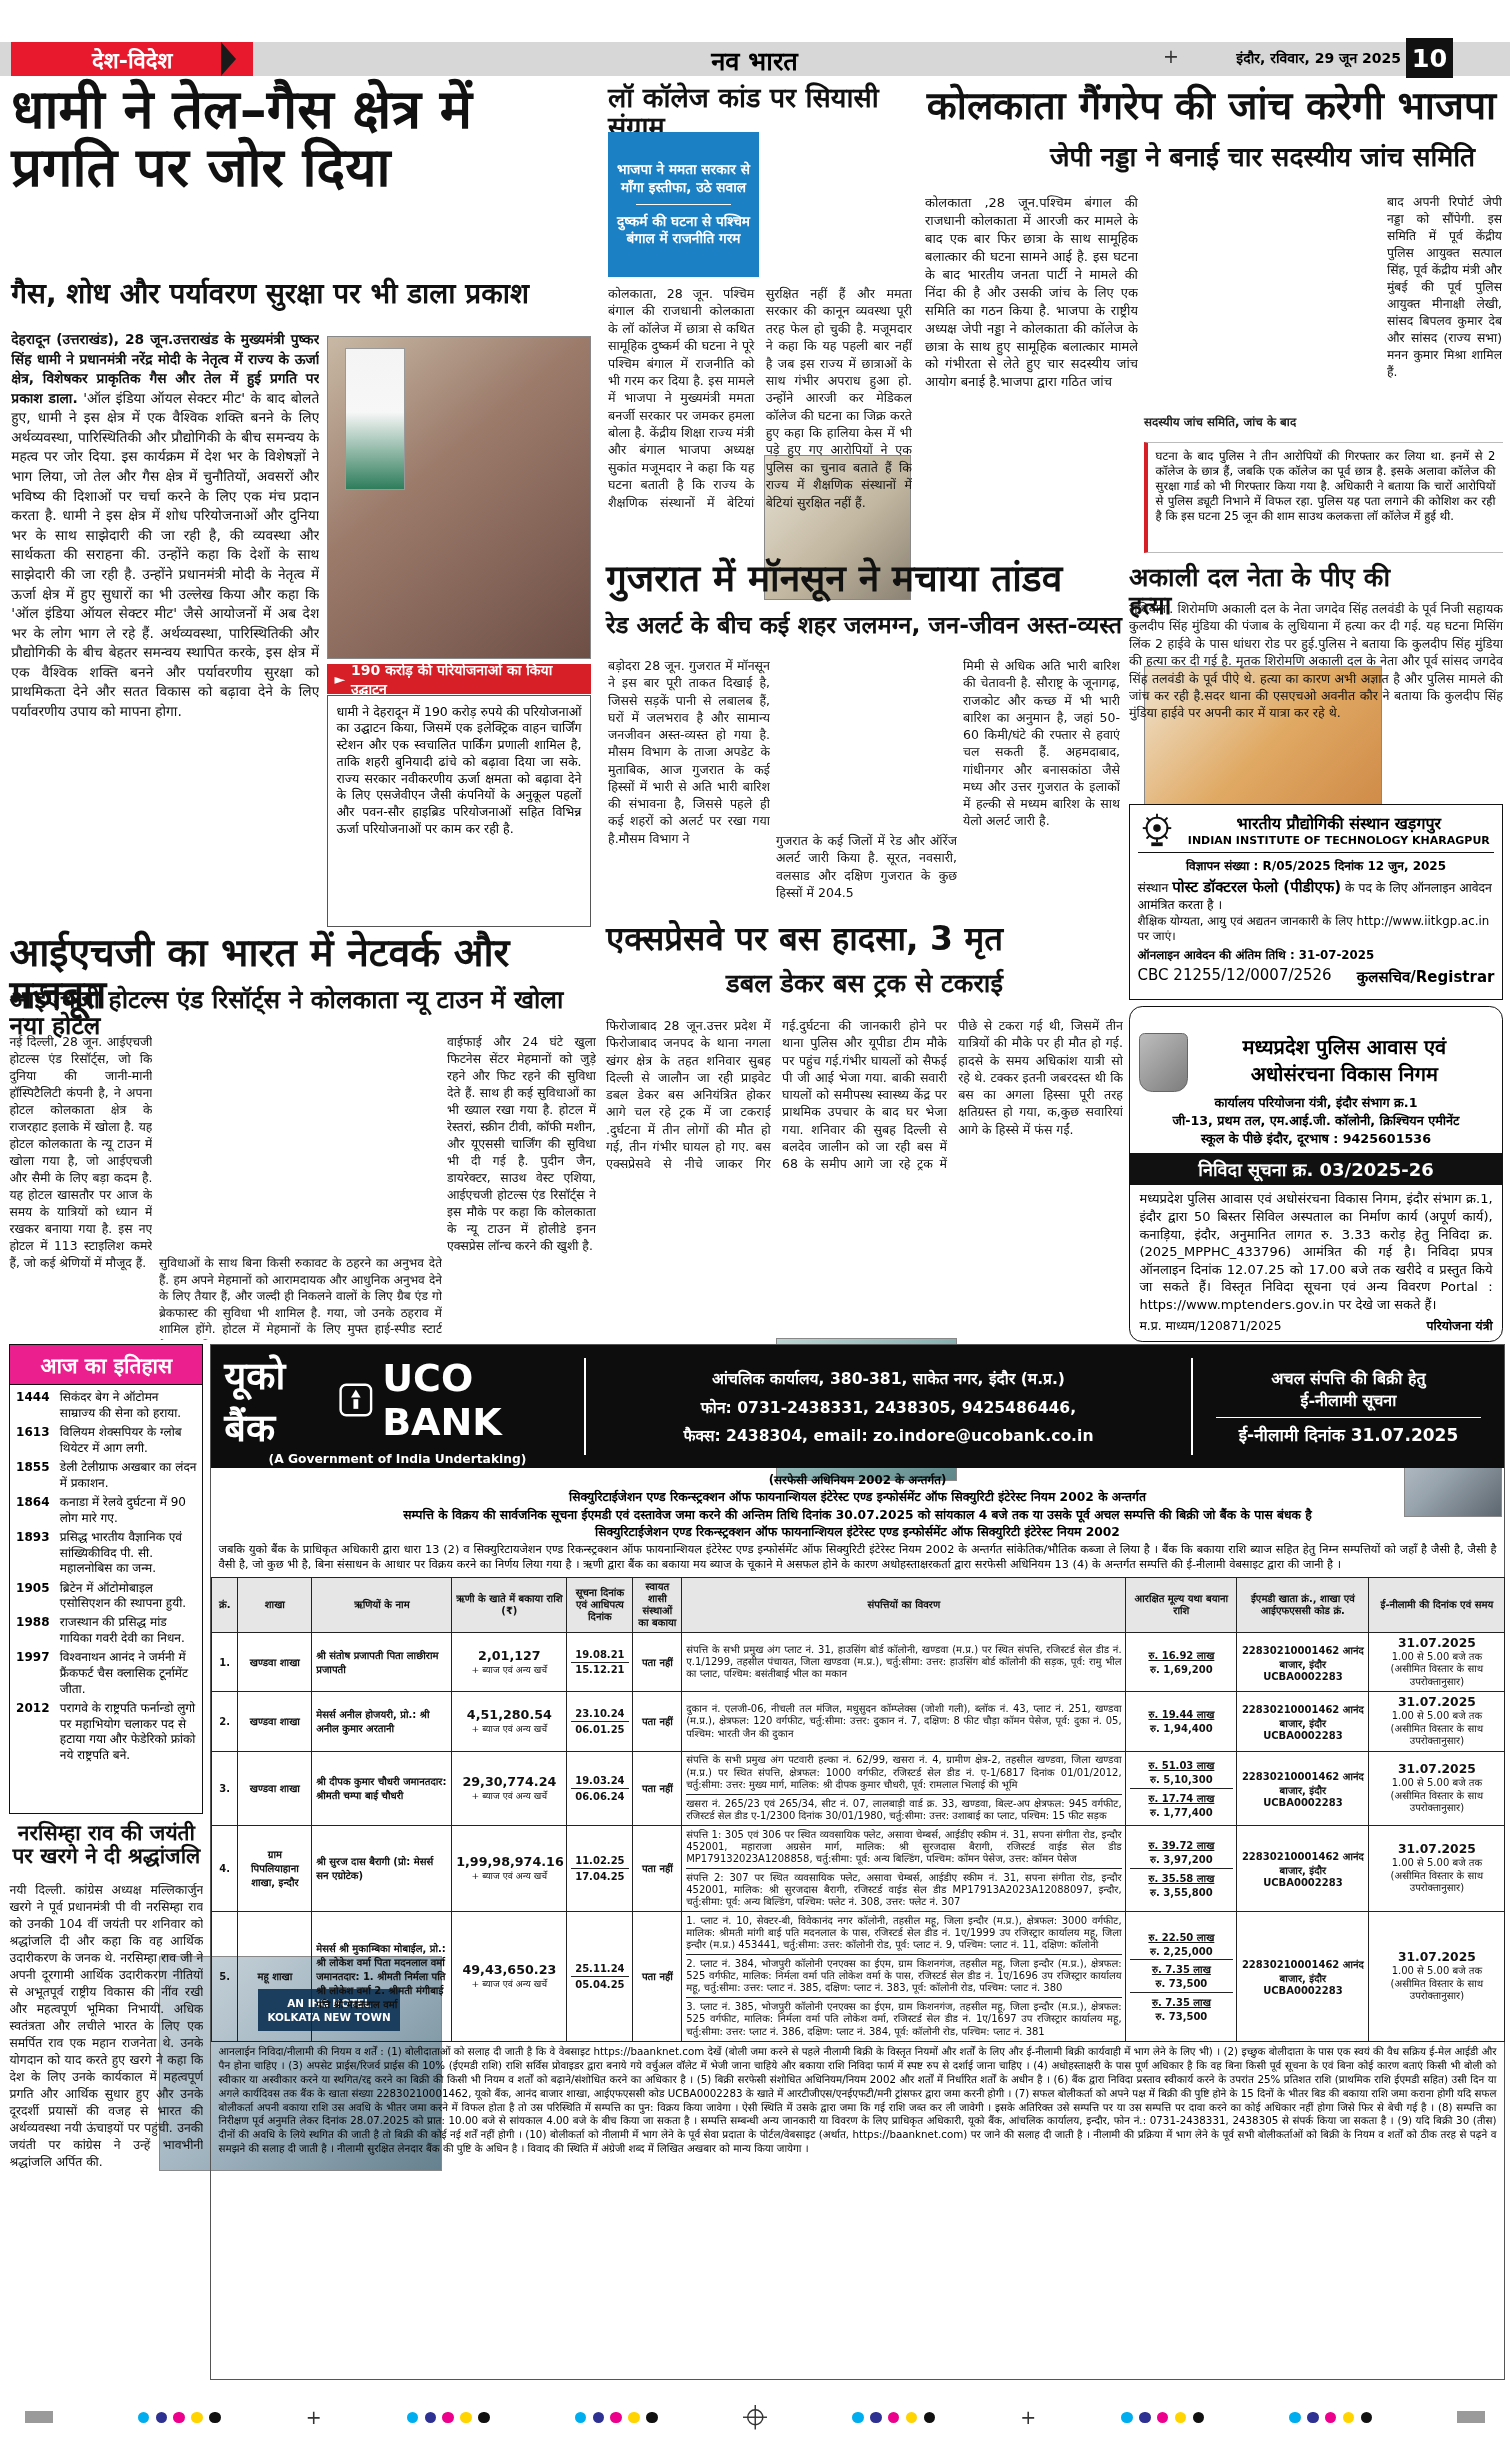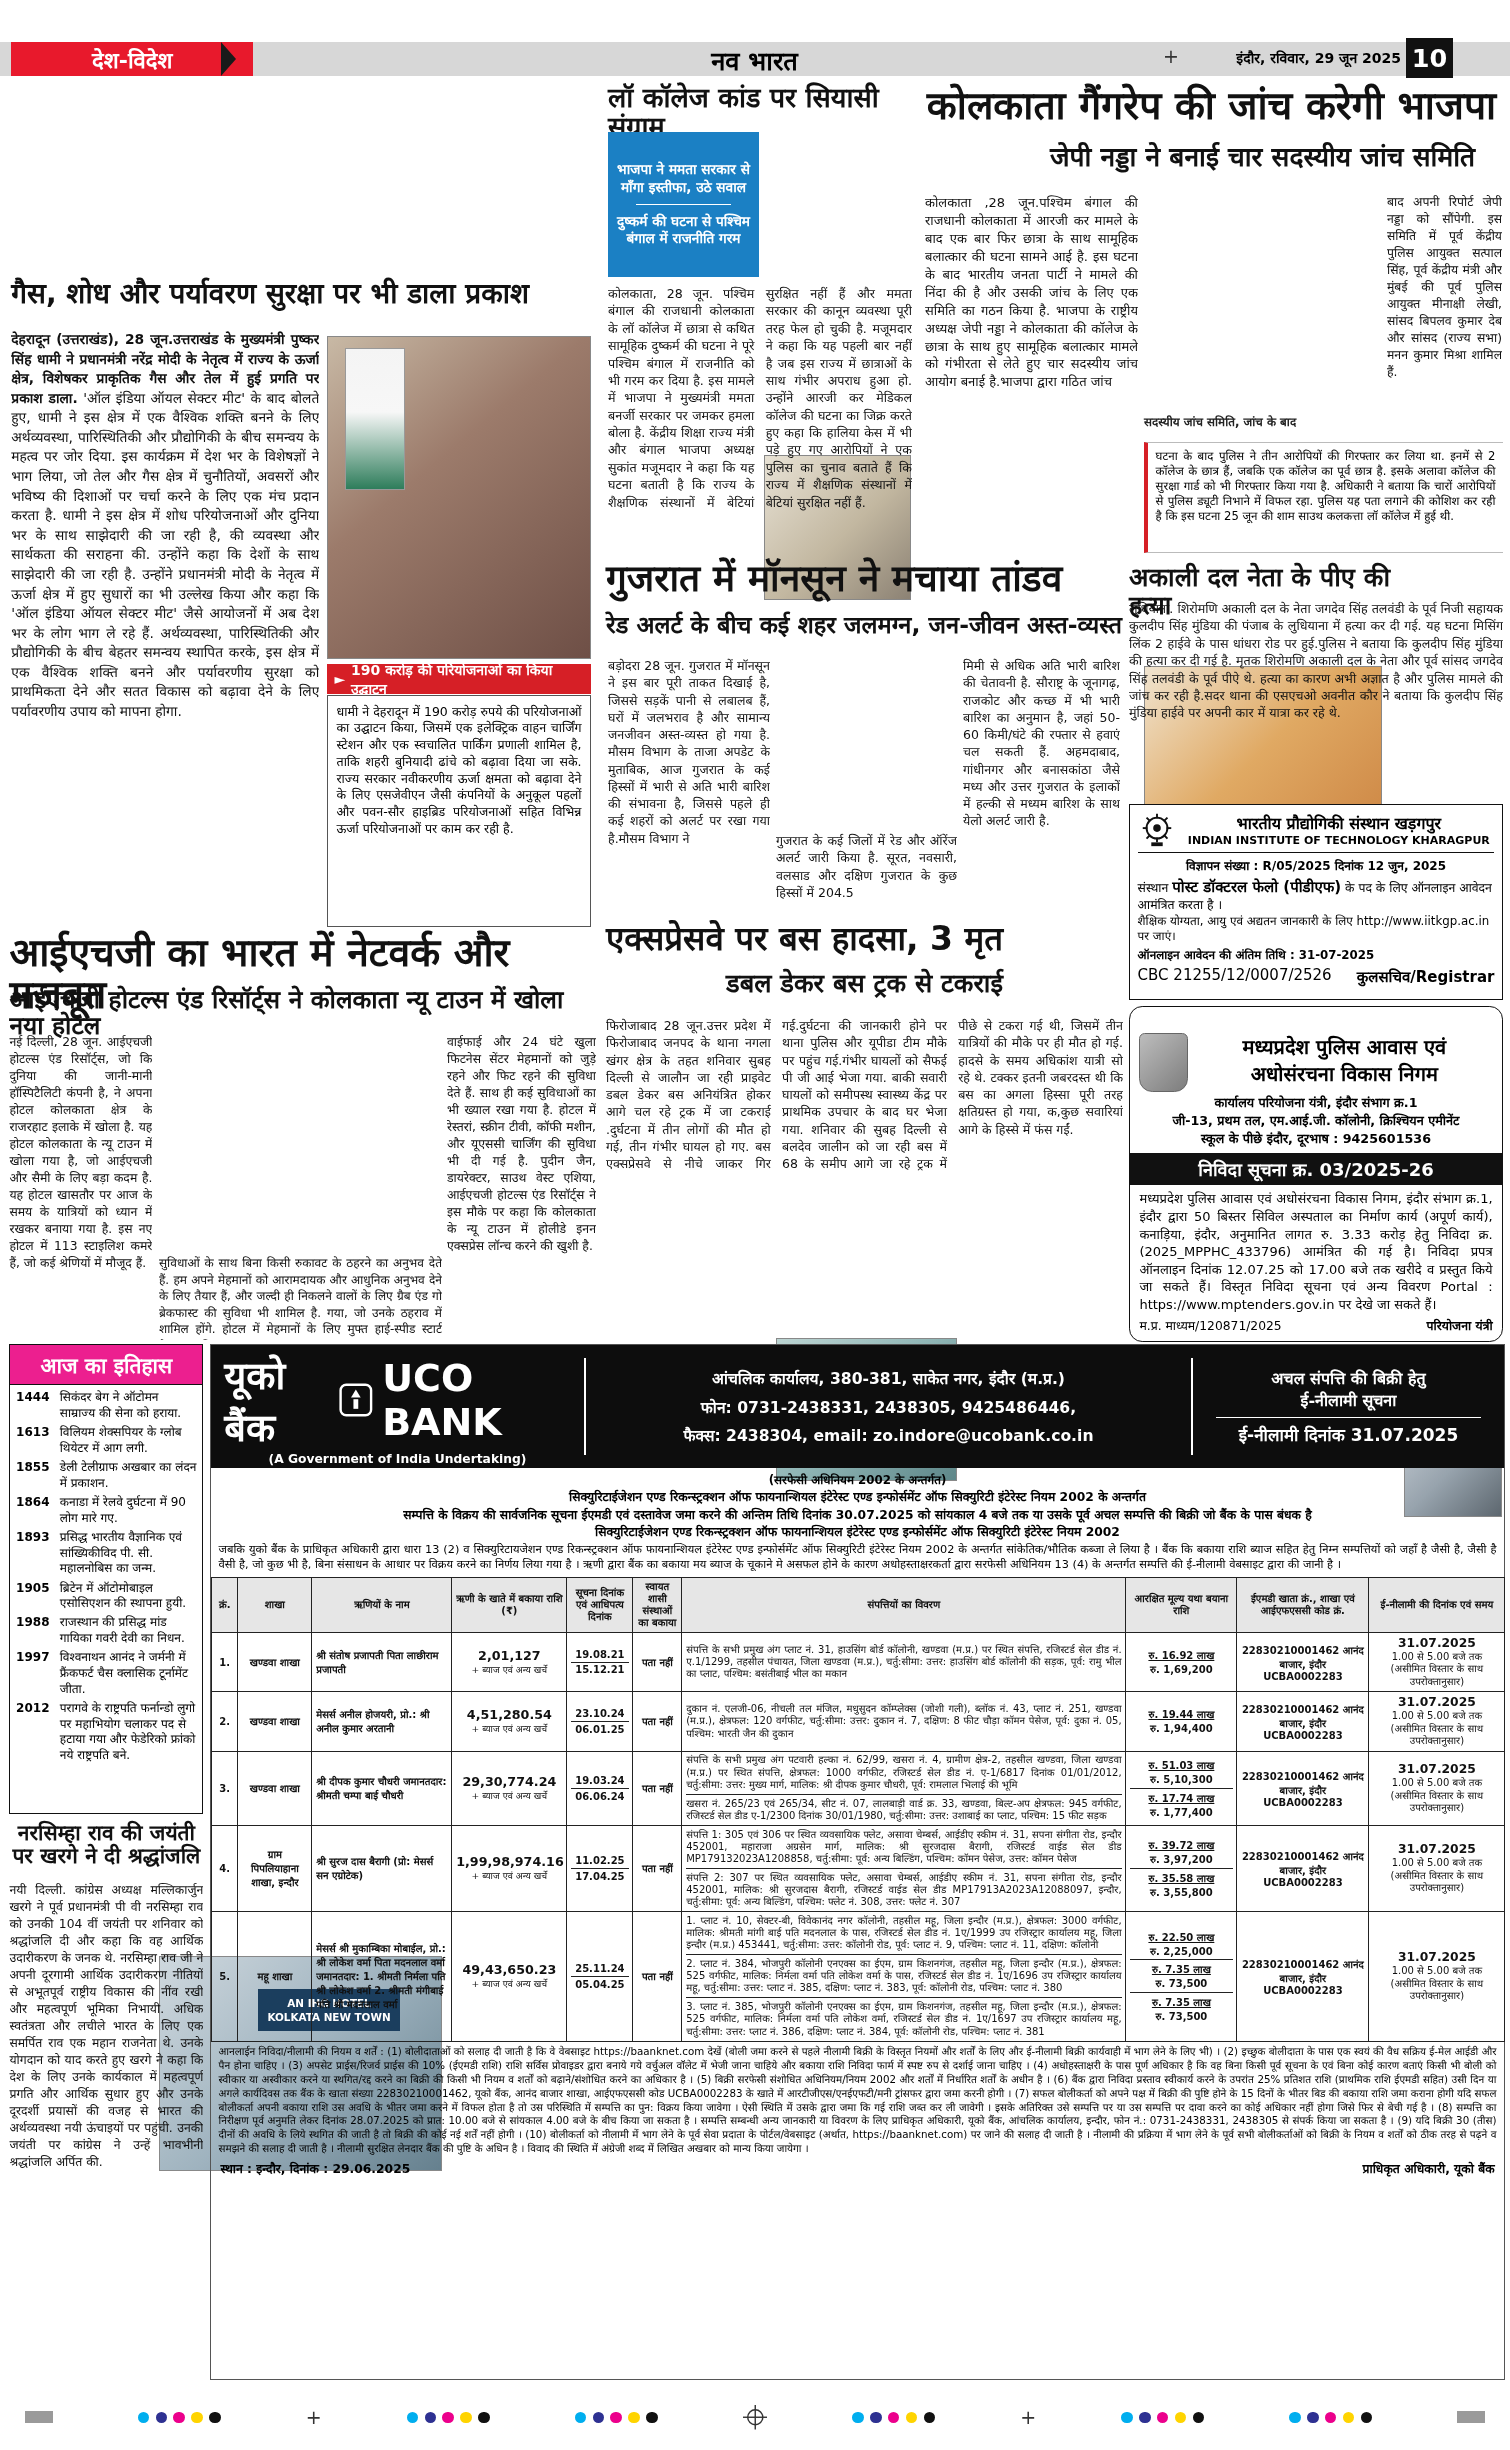--- a/index.html
+++ b/index.html
@@ -65,20 +65,21 @@
   <div class="abs" id="topbar" style="left:0;top:42px;width:1510px;height:34px;"></div>
   <div class="abs" id="section-tag" style="left:11.3px;top:42px;width:242px;height:34px;">
       <span>देश-विदेश</span>
     </div>
   <div class="abs" id="tag-arrow" style="left:221px;top:42px;"></div>
   <div class="abs" style="left:613px;top:43px;width:283px;text-align:center;font-size:25.5px;font-weight:bold;">नव भारत</div>
   <div class="abs cross" style="left:1163px;top:45px;">+</div>
   <div class="abs" style="left:1208px;top:48px;width:193px;text-align:right;font-size:14px;font-weight:bold;">इंदौर, रविवार, 29 जून 2025</div>
   <div class="abs" id="page-num" style="left:1406px;top:38px;width:47px;height:40px;">10</div>
 
+  <div class="abs hl" style="left:11.3px;top:81px;width:583px;font-size:54px;">धामी ने तेल–गैस क्षेत्र में प्रगति पर जोर दिया</div>
   <div class="abs hl" style="left:11.3px;top:279px;width:576px;font-size:28px;font-weight:600;">गैस, शोध और पर्यावरण सुरक्षा पर भी डाला प्रकाश</div>
   <div class="abs body-txt just" style="left:11.3px;top:330px;width:308px;height:596px;overflow:hidden;font-size:13.8px;line-height:1.42;"><b>देहरादून (उत्तराखंड), 28 जून.उत्तराखंड के मुख्यमंत्री पुष्कर सिंह धामी ने प्रधानमंत्री नरेंद्र मोदी के नेतृत्व में राज्य के ऊर्जा क्षेत्र, विशेषकर प्राकृतिक गैस और तेल में हुई प्रगति पर प्रकाश डाला.</b> <span>'ऑल इंडिया ऑयल सेक्टर मीट' के बाद बोलते हुए, धामी ने इस क्षेत्र में एक वैश्विक शक्ति बनने के लिए अर्थव्यवस्था, पारिस्थितिकी और प्रौद्योगिकी के बीच समन्वय के महत्व पर जोर दिया. इस कार्यक्रम में देश भर के विशेषज्ञों ने भाग लिया, जो तेल और गैस क्षेत्र में चुनौतियों, अवसरों और भविष्य की दिशाओं पर चर्चा करने के लिए एक मंच प्रदान करता है. धामी ने इस क्षेत्र में शोध परियोजनाओं और दुनिया भर के साथ साझेदारी की जा रही है, की व्यवस्था और सार्थकता की सराहना की. उन्होंने कहा कि देशों के साथ साझेदारी की जा रही है. उन्होंने प्रधानमंत्री मोदी के नेतृत्व में ऊर्जा क्षेत्र में हुए सुधारों का भी उल्लेख किया और कहा कि 'ऑल इंडिया ऑयल सेक्टर मीट' जैसे आयोजनों में अब देश भर के लोग भाग ले रहे हैं. अर्थव्यवस्था, पारिस्थितिकी और प्रौद्योगिकी के बीच बेहतर समन्वय स्थापित करके, इस क्षेत्र में एक वैश्विक शक्ति बनने और पर्यावरणीय सुरक्षा को प्राथमिकता देने और सतत विकास को बढ़ावा देने के लिए पर्यावरणीय उपाय को मापना होगा.</span></div>
   <div class="abs photo" style="left:327px;top:336px;width:264px;height:323px;background:linear-gradient(140deg,#c8b9a5 0%,#9c7b6b 40%,#6e4f46 100%);">
     <div style="position:absolute;left:17px;top:11.3px;width:60px;height:142px;background:linear-gradient(180deg,#f4f4f4 0%,#f7f7f7 45%,#2e7d5b 100%);border:0.9px solid #999;"></div>
   </div>
   <div class="abs red-banner" style="left:327px;top:664px;width:264px;height:30px;font-size:14px;">
       <span style="margin-right:5.7px;">►</span>
       <span>190 करोड़ की परियोजनाओं का किया उद्घाटन</span>
     </div>
   <div class="abs hl-box" style="left:327px;top:695px;width:264px;height:232px;overflow:hidden;">धामी ने देहरादून में 190 करोड़ रुपये की परियोजनाओं का उद्घाटन किया, जिसमें एक इलेक्ट्रिक वाहन चार्जिंग स्टेशन और एक स्वचालित पार्किंग प्रणाली शामिल है, ताकि शहरी बुनियादी ढांचे को बढ़ावा दिया जा सके. राज्य सरकार नवीकरणीय ऊर्जा क्षमता को बढ़ावा देने के लिए एसजेवीएन जैसी कंपनियों के अनुकूल पहलों और पवन-सौर हाइब्रिड परियोजनाओं सहित विभिन्न ऊर्जा परियोजनाओं पर काम कर रही है.</div>
@@ -417,24 +418,20 @@
                 <span class="price-r">रु. 7.35 लाख</span>
                 <span class="price-e">रु. 73,500</span>
               </div>
             </td>
             <td style="text-align: center; font-weight: bold;">22830210001462 आनंद बाजार, इंदौर UCBA0002283</td>
             <td class="auction-cell"><span class="ad">31.07.2025</span><span>1.00 से 5.00 बजे तक</span><div>(असीमित विस्तार के साथ उपरोक्तानुसार)</div></td>
           </tr>
         </tbody>
     </table>
     <div class="just" style="font-size:10.3px;line-height:1.34;padding:3.8px 7.6px;">आनलाईन निविदा/नीलामी की नियम व शर्तें : (1) बोलीदाताओं को सलाह दी जाती है कि वे वेबसाइट https://baanknet.com देखें (बोली जमा करने से पहले नीलामी बिक्री के विस्तृत नियमों और शर्तों के लिए और ई-नीलामी बिक्री कार्यवाही में भाग लेने के लिए भी) । (2) इच्छुक बोलीदाता के पास एक स्वयं की वैध सक्रिय ई-मेल आईडी और पैन होना चाहिए । (3) अपसेट प्राईस/रिजर्व प्राईस की 10% (ईएमडी राशि) राशि सर्विस प्रोवाइडर द्वारा बनाये गये वर्चुअल वॉलेट में भेजी जाना चाहिये और बकाया राशि निविदा फार्म में स्पष्ट रुप से दर्शाई जाना चाहिए । (4) अधोहस्ताक्षरी के पास पूर्ण अधिकार है कि वह बिना किसी पूर्व सूचना के एवं बिना कोई कारण बताएं किसी भी बोली को स्वीकार या अस्वीकार करने या स्थगित/रद्द करने का बिक्री की किसी भी नियम व शर्तों को बढ़ाने/संशोधित करने का अधिकार है । (5) बिक्री सरफेसी संशोधित अधिनियम/नियम 2002 और शर्तों में निर्धारित शर्तों के अधीन है । (6) बैंक द्वारा निविदा प्रस्ताव स्वीकार्य करने के उपरांत 25% प्रतिशत राशि (प्राथमिक राशि ईएमडी सहित) उसी दिन या अगले कार्यदिवस तक बैंक के खाता संख्या 22830210001462, यूको बैंक, आनंद बाजार शाखा, आईएफएससी कोड UCBA0002283 के खाते में आरटीजीएस/एनईएफटी/मनी ट्रांसफर द्वारा जमा करनी होगी । (7) सफल बोलीकर्ता को अपने पक्ष में बिक्री की पुष्टि होने के 15 दिनों के भीतर बिड की बकाया राशि जमा कराना होगी यदि सफल बोलीकर्ता अपनी बकाया राशि उस अवधि के भीतर जमा करने में विफल होता है तो उस परिस्थिति में सम्पत्ति का पुन: विक्रय किया जावेगा । ऐसी स्थिति में उसके द्वारा जमा कि गई राशि जब्त कर ली जावेगी । इसके अतिरिक्त उसे सम्पत्ति पर या उस सम्पत्ति पर दावा करने का कोई अधिकार नहीं होगा जिसे फिर से बेची गई है । (8) सम्पत्ति का निरीक्षण पूर्व अनुमति लेकर दिनांक 28.07.2025 को प्रात: 10.00 बजे से सांयकाल 4.00 बजे के बीच किया जा सकता है । सम्पत्ति सम्बन्धी अन्य जानकारी या विवरण के लिए प्राधिकृत अधिकारी, यूको बैंक, आंचलिक कार्यालय, इन्दौर, फोन नं.: 0731-2438331, 2438305 से संपर्क किया जा सकता है । (9) यदि बिक्री 30 (तीस) दीनों की अवधि के लिये स्थगित की जाती है तो बिक्री की कोई नई शर्तें नहीं होगी । (10) बोलीकर्ता को नीलामी में भाग लेने के पूर्व सेवा प्रदाता के पोर्टल/वेबसाइट (अर्थात, https://baanknet.com) पर जाने की सलाह दी जाती है । नीलामी की प्रक्रिया में भाग लेने के पूर्व सभी बोलीकर्ताओं को बिक्री के नियम व शर्तों को ठीक तरह से पढ़ने व समझने की सलाह दी जाती है । नीलामी सुरक्षित लेनदार बैंक की पुष्टि के अधिन है । विवाद की स्थिति में अंग्रेजी शब्द में लिखित अखबार को मान्य किया जायेगा ।</div>
-    <div style="display:flex;justify-content:space-between;font-weight:bold;font-size:12.3px;padding:0 9.4px 3.8px;">
-      <span>स्थान : इन्दौर, दिनांक : 29.06.2025</span>
-      <span>प्राधिकृत अधिकारी, यूको बैंक</span>
-    </div>
   </div>
 
   <div class="abs dotrow" style="left:0;top:2405px;width:1510px;justify-content:space-between;padding:0 24.5px;">
     <span class="graysq"></span>
     <span class="dotrow">
         <span class="dot" style="background: rgb(0, 174, 239);"></span>
         <span class="dot" style="background: rgb(46, 49, 146);"></span>
         <span class="dot" style="background: rgb(236, 0, 140);"></span>
         <span class="dot" style="background: rgb(255, 212, 0);"></span>
         <span class="dot" style="background: rgb(17, 17, 17);"></span>

